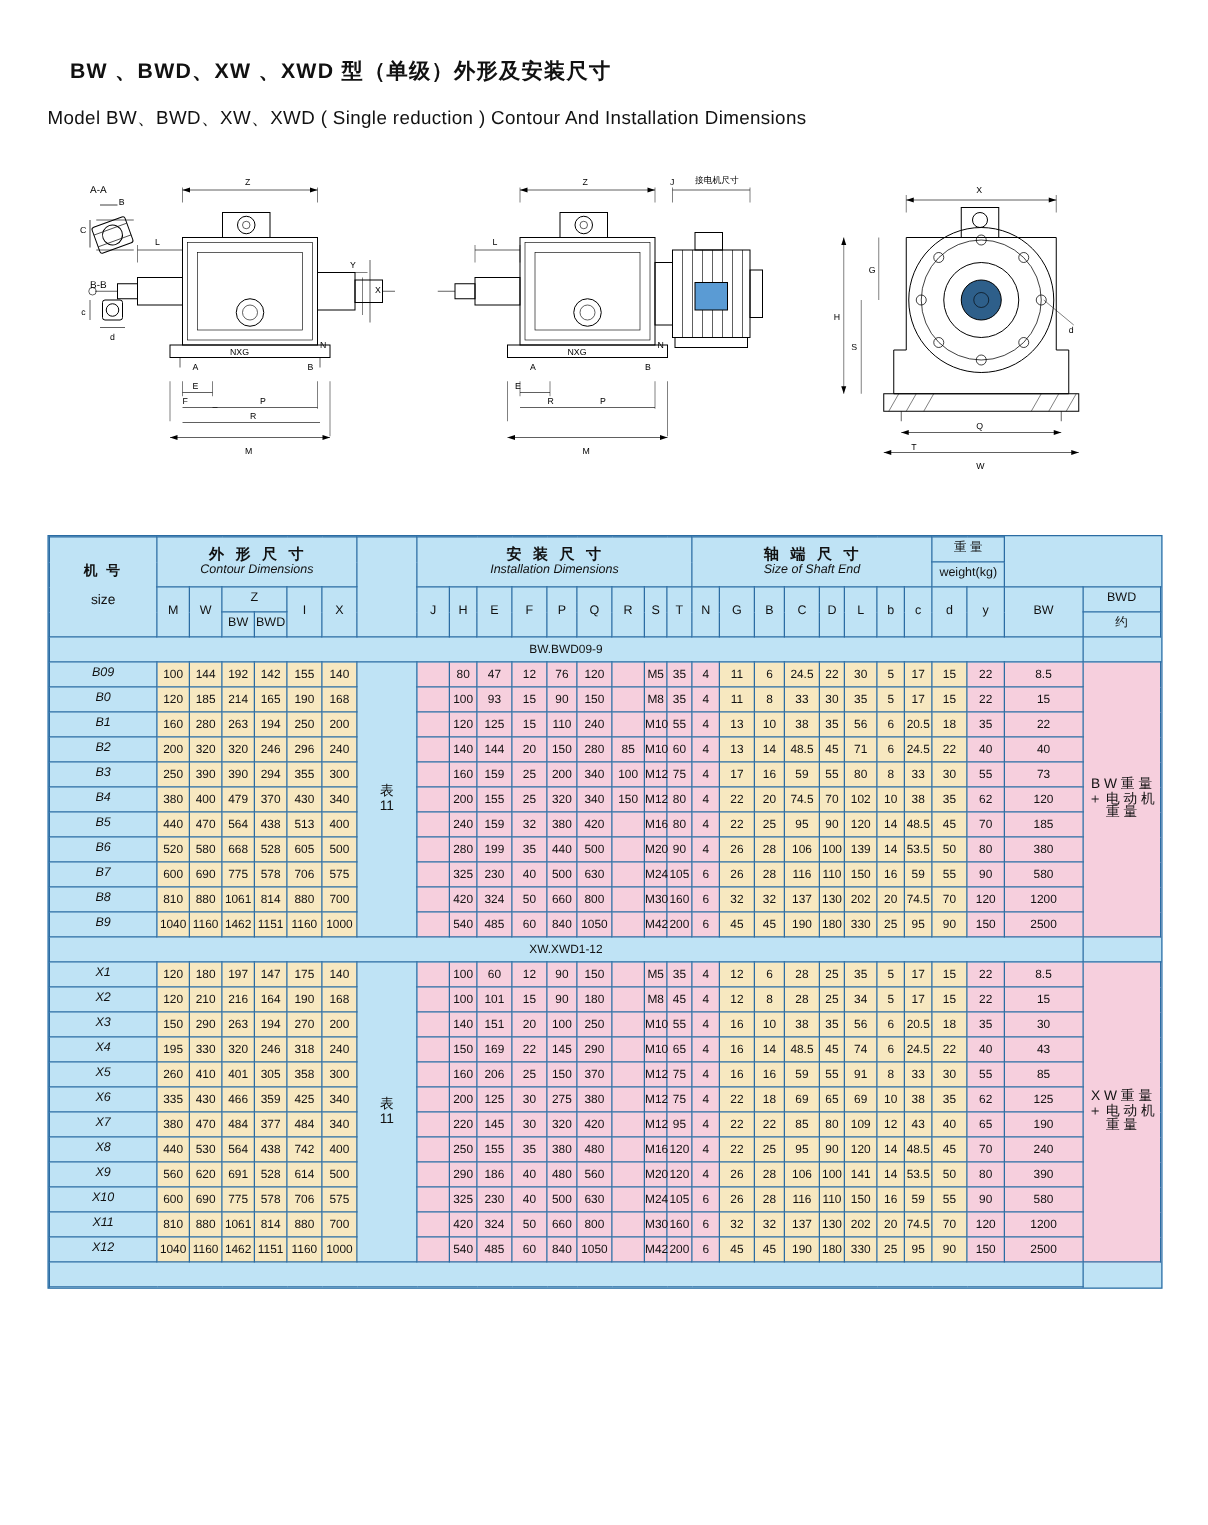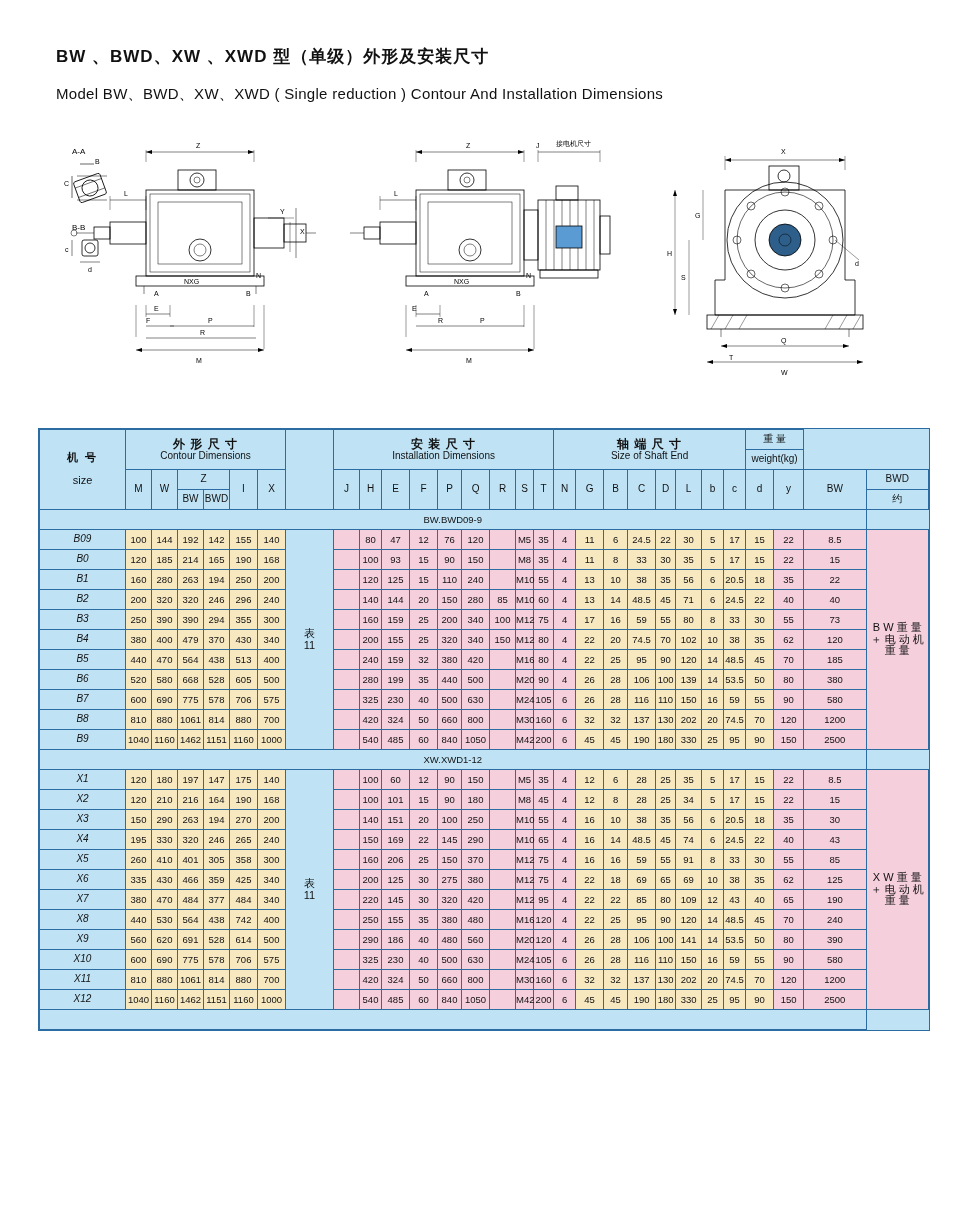--- a/index.html
+++ b/index.html
@@ -13,21 +13,21 @@
   }
   .page{position:relative;width:966px;height:1064px;padding-left:13px;}
 
   
   .title-cn{
     position:absolute;left:56px;top:45px;
     font-size:17px;font-weight:bold;letter-spacing:1px;
     white-space:nowrap;
   }
   .title-en{
-    position:absolute;left:56px;top:85px;
+    position:absolute;left:38px;top:85px;
     font-size:15px;font-weight:normal;letter-spacing:0.3px;
     white-space:nowrap;
   }
 
   
   .drawings{
     position:absolute;left:40px;top:130px;width:886px;height:275px;
   }
   .drawing{position:absolute;top:0;height:275px;}
   .d1{left:10px;width:290px;}
@@ -51,22 +51,22 @@
     border:1px solid #2b6ca3;
     text-align:center;
     vertical-align:middle;
     padding:0;
     height:19px;
     line-height:1.05;
     font-weight:normal;
     color:#111;
   }
   thead th{background:#bfe3f5;font-size:10px;}
-  .hdr-main{font-size:12px;font-weight:bold;letter-spacing:1px;}
-  .hdr-sub{font-size:10px;}
+  .hdr-main{font-size:12px;font-weight:bold;letter-spacing:1px;font-family:Liberation Mono, monospace;}
+  .hdr-sub{font-size:10px;font-style:italic;}
   .cn{font-size:11px;font-weight:bold;letter-spacing:2px;}
   .en{font-size:9.5px;}
   td.sec{
     background:#bfe3f5;text-align:left;padding-left:6px;font-size:9.5px;
   }
   td.lbl{background:#bfe3f5;font-size:10px;font-style:italic;}
   td.contour{background:#f7e8c0;}
   td.install{background:#f6cfdd;}
   td.shaft{background:#f7e8c0;}
   td.weight{background:#f6cfdd;}
@@ -807,21 +807,21 @@
             <td class="shaft">18</td>
             <td class="weight">35</td>
             <td class="weight">30</td>
           </tr>
           <tr>
             <td class="lbl">X4</td>
             <td class="contour">195</td>
             <td class="contour">330</td>
             <td class="contour">320</td>
             <td class="contour">246</td>
-            <td class="contour">265</td>
+            <td class="contour">318</td>
             <td class="contour">240</td>
             <td class="install"></td>
             <td class="install">150</td>
             <td class="install">169</td>
             <td class="install">22</td>
             <td class="install">145</td>
             <td class="install">290</td>
             <td class="install"></td>
             <td class="install">M10</td>
             <td class="install">65</td>

